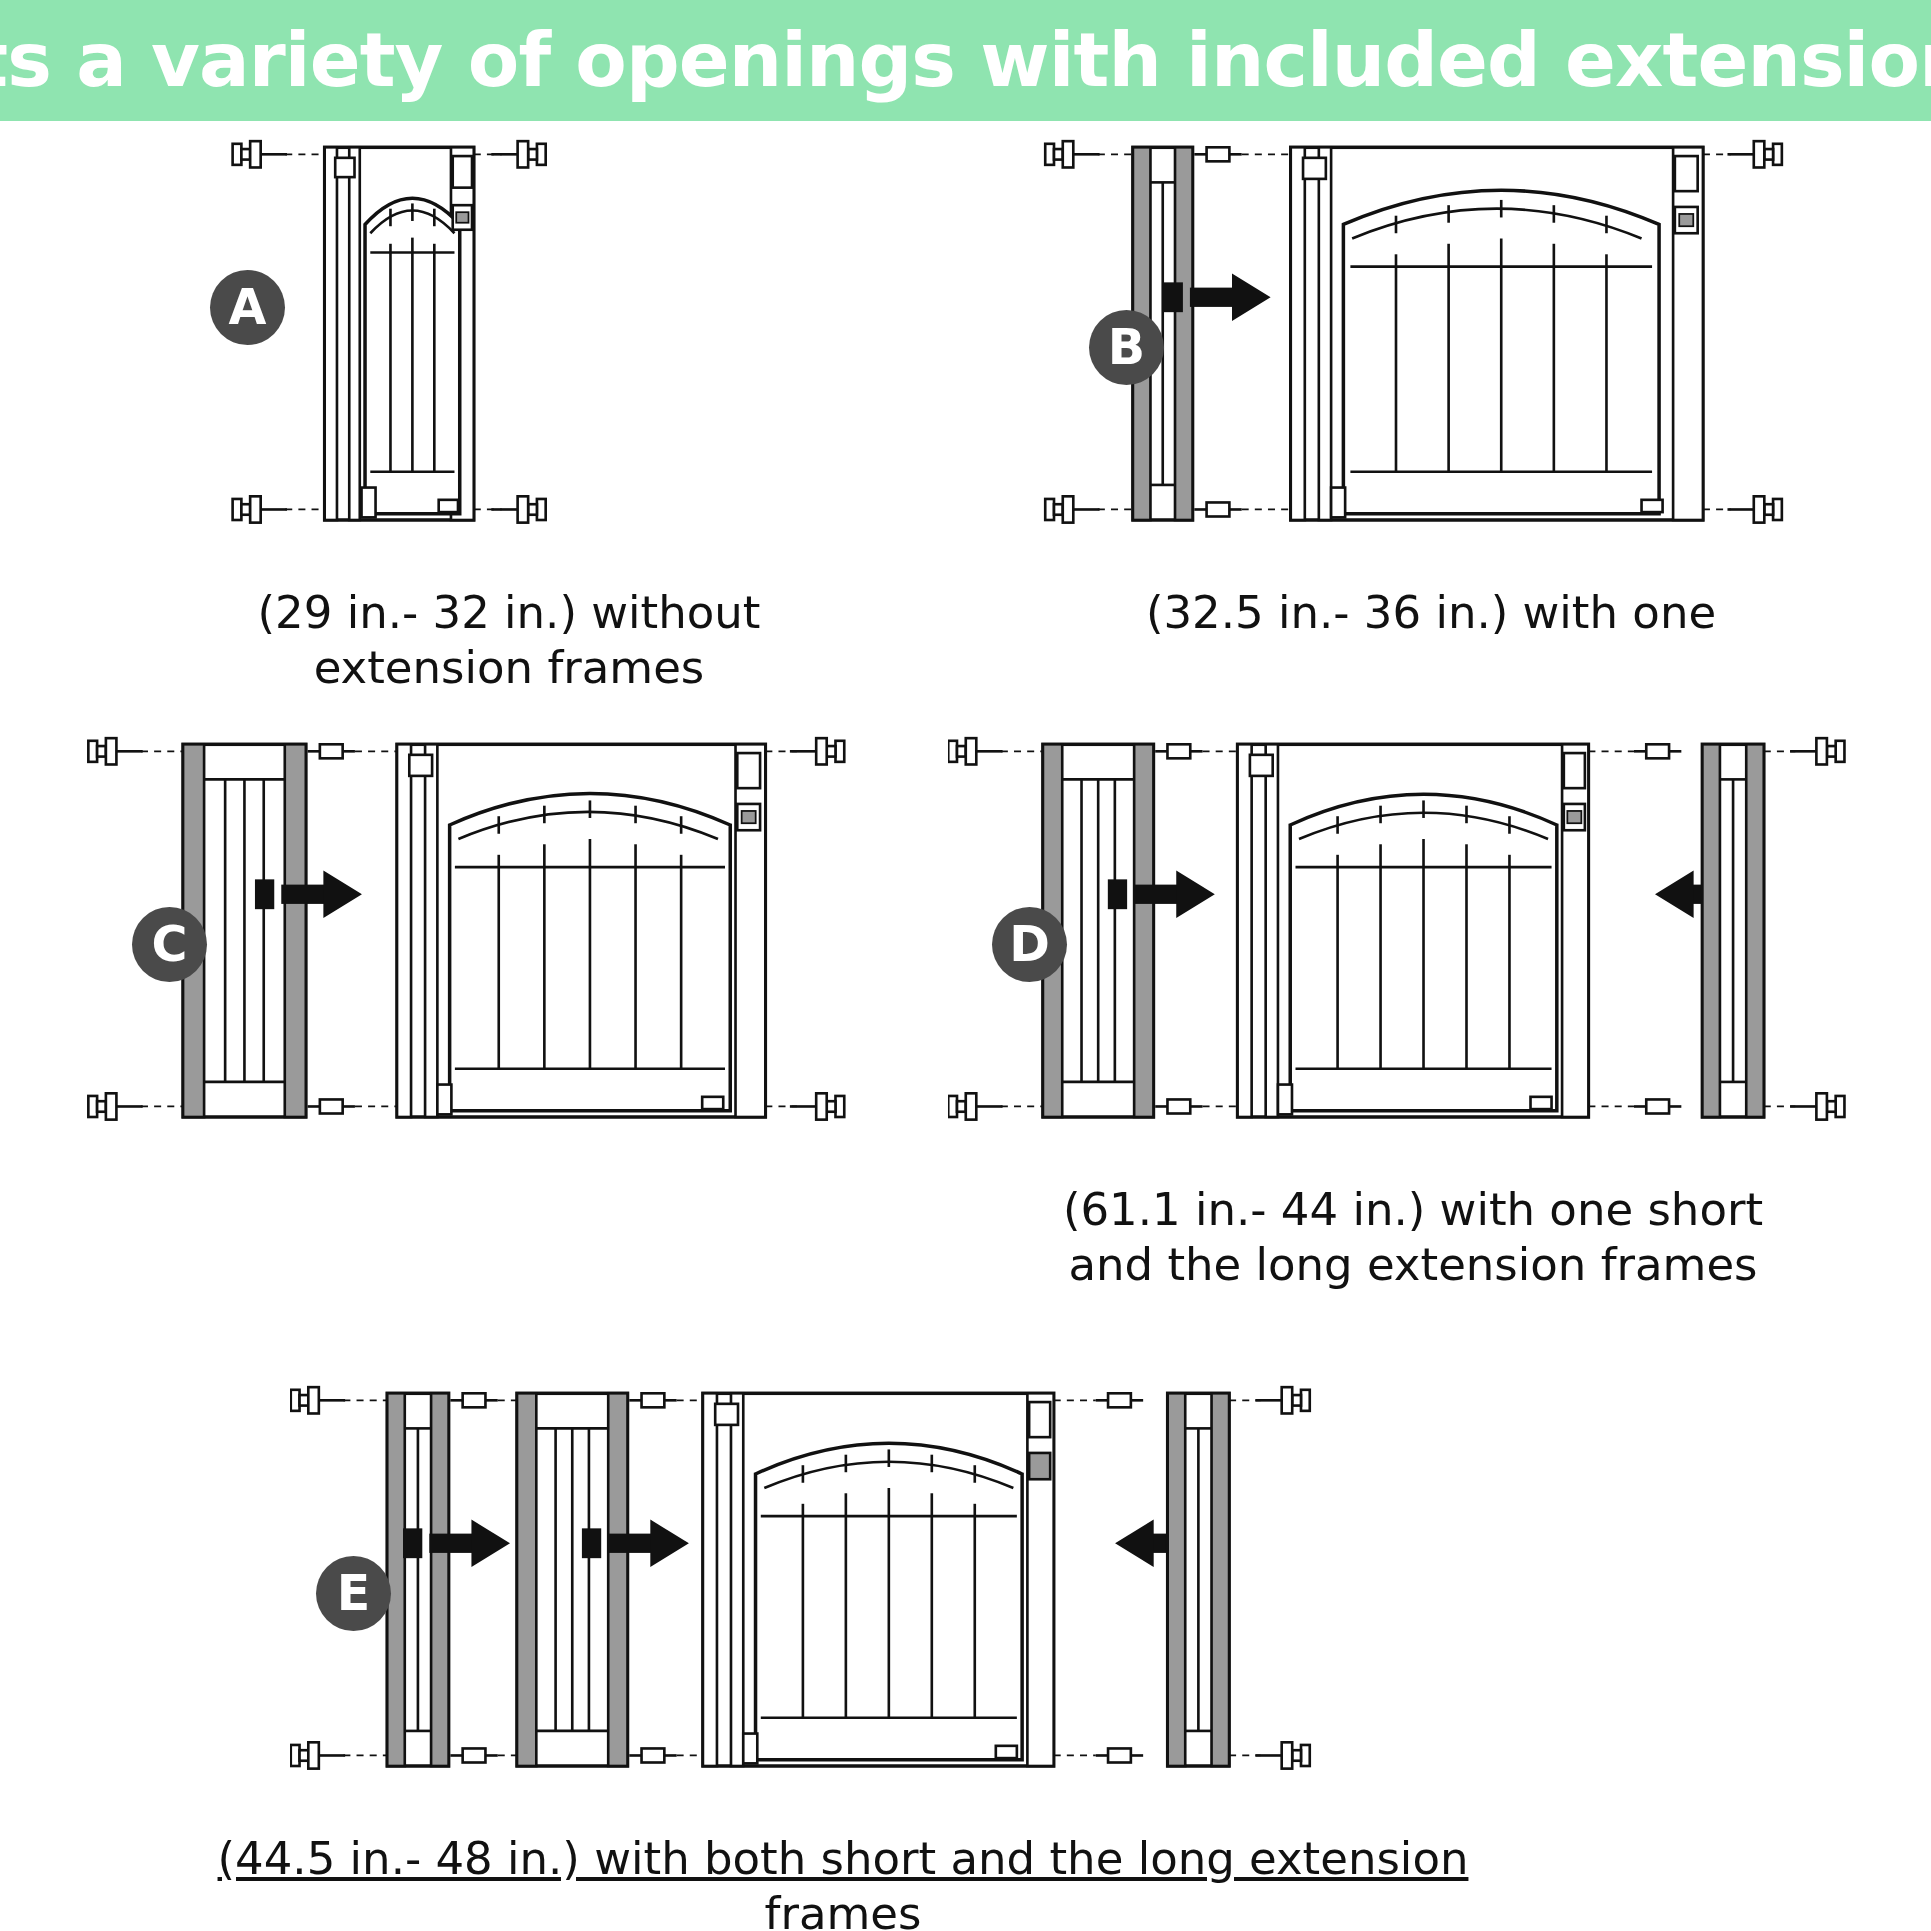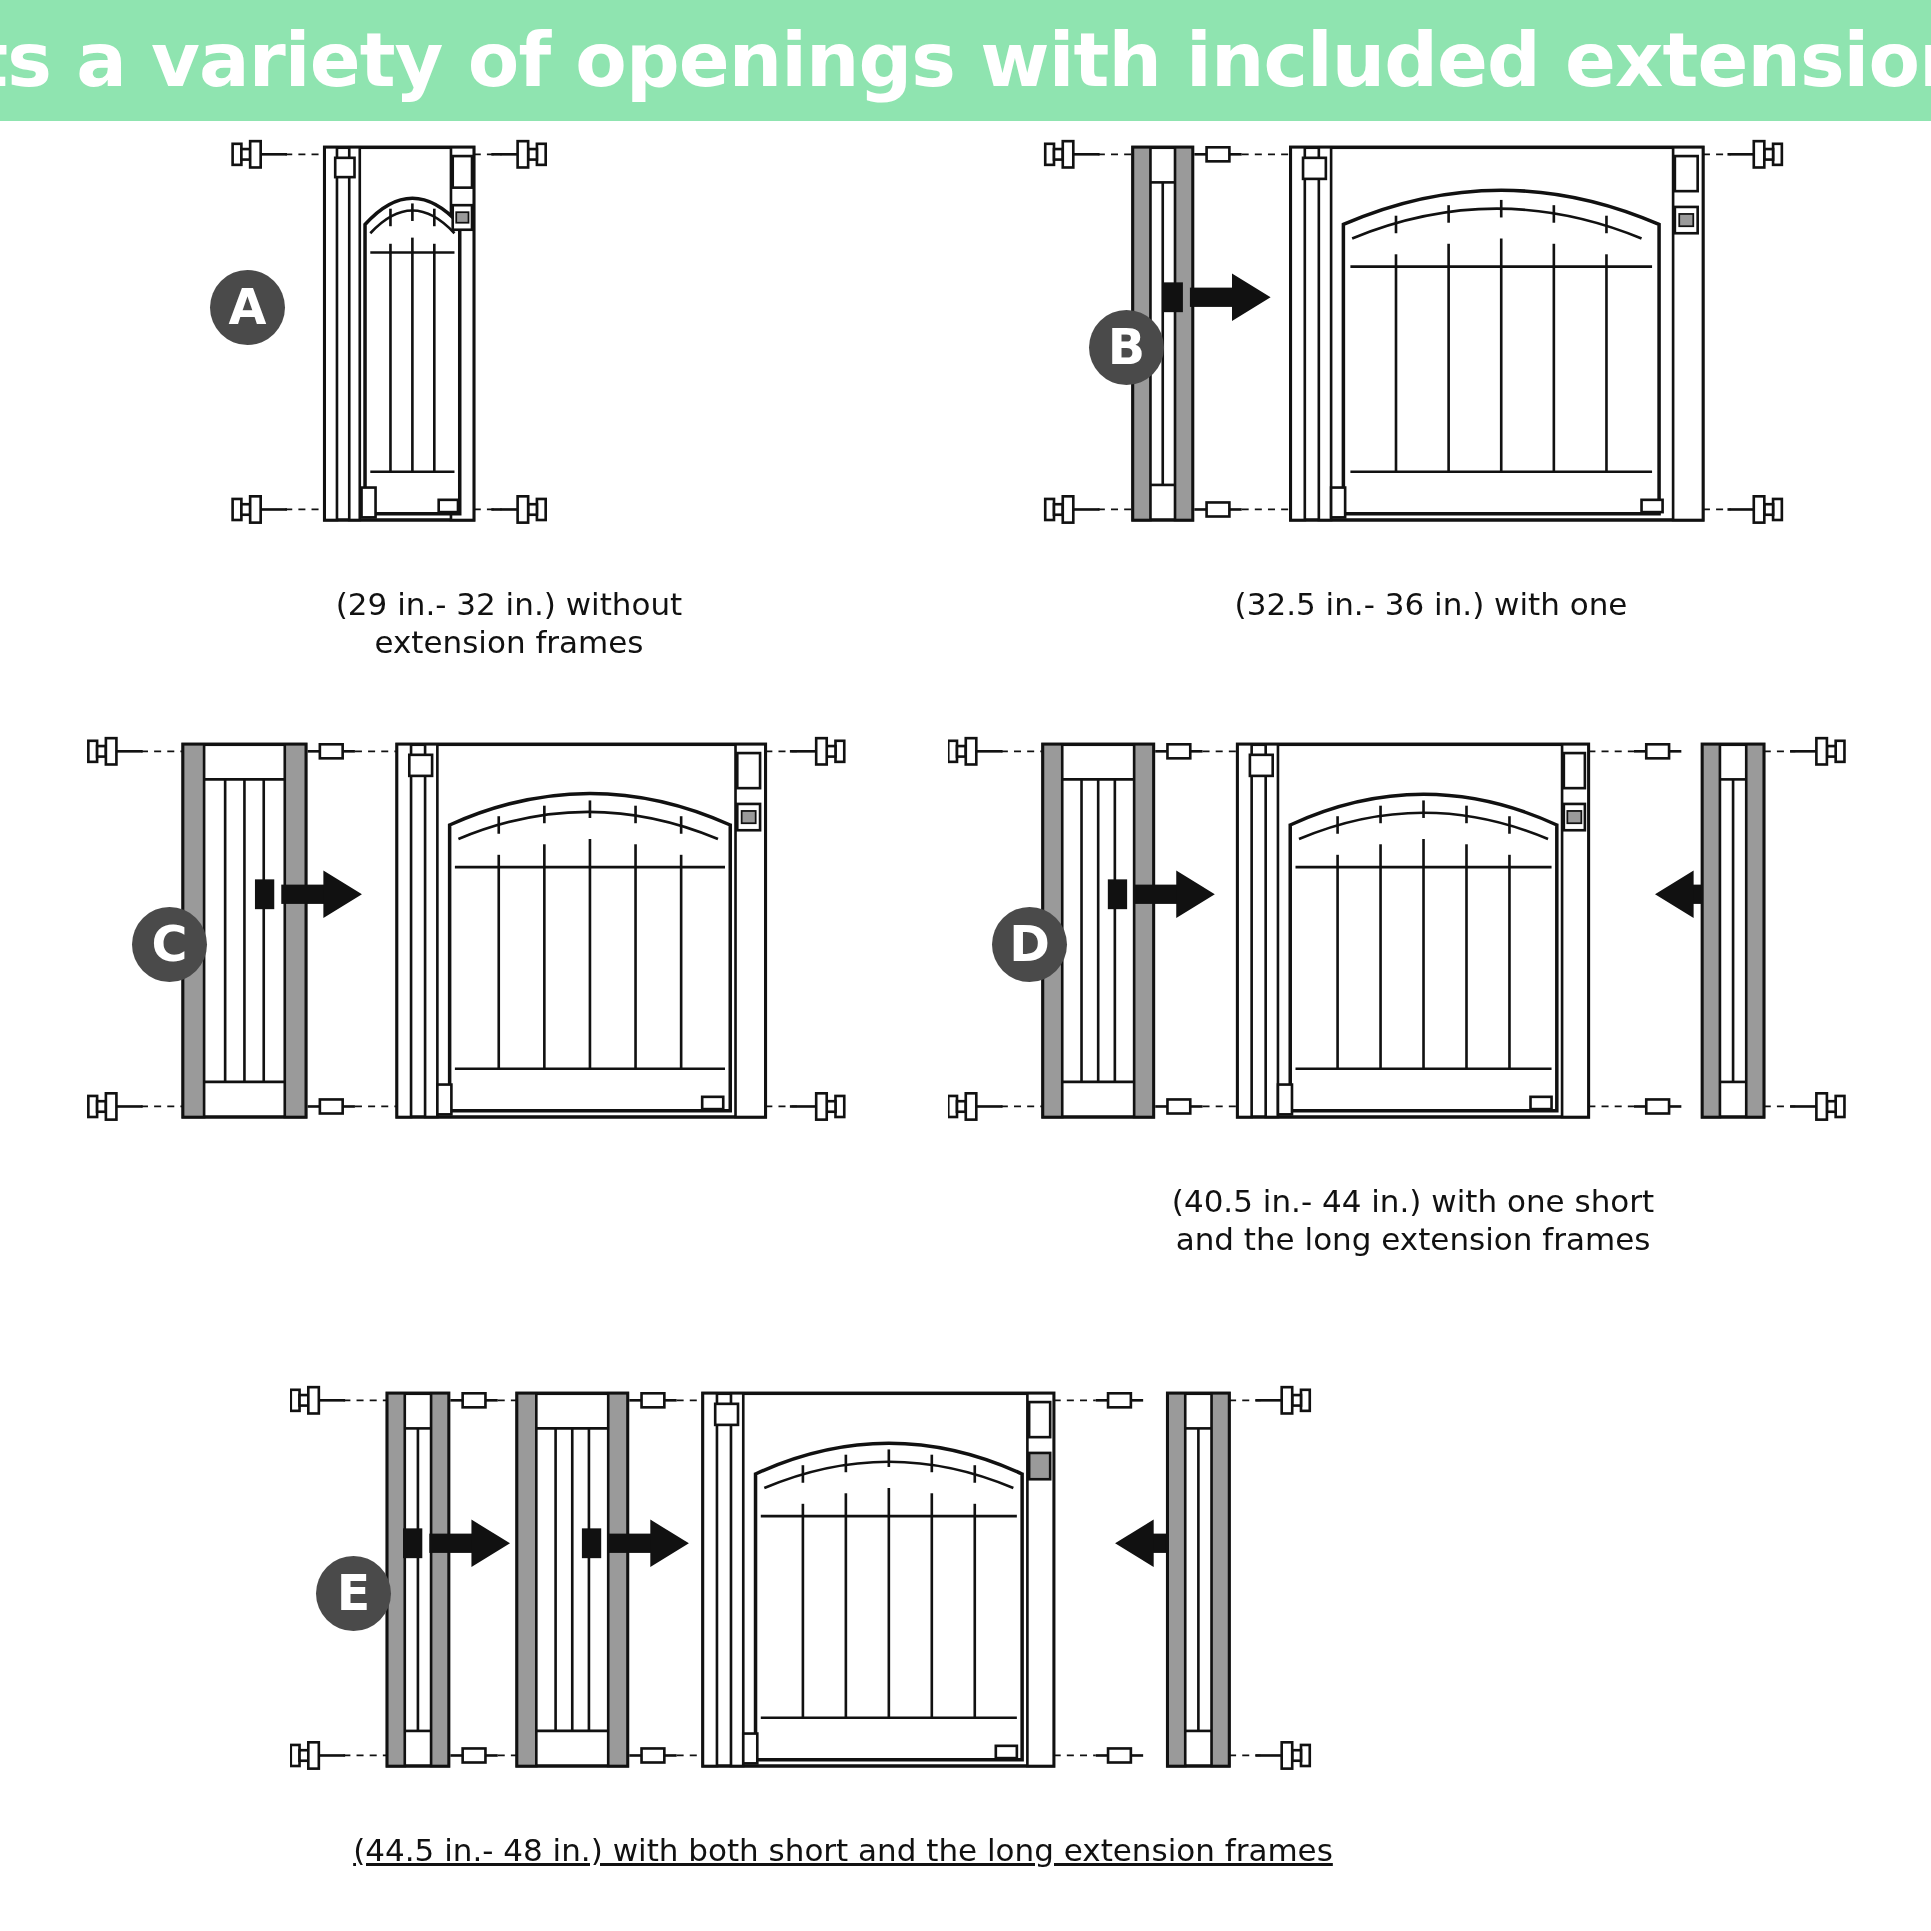--- a/index.html
+++ b/index.html
@@ -48,21 +48,21 @@
   .panel {
     position: absolute;
   }
 
   .figure {
     position: relative;
   }
 
   .caption {
     text-align: center;
-    font-size: 31px;
+    font-size: 45px;
     color: #111111;
     line-height: 1.22;
     font-weight: 400;
     margin-top: 8.8px;
   }
 
   
   .badge {
     position: absolute;
     width: 75px;
@@ -444,21 +444,21 @@
         <line x1="930" y1="443" x2="966" y2="443" stroke="#111" stroke-width="2" stroke-dasharray="8 7"></line>
         <g>
             <use href="#bolt-left" x="960" y="20"></use>
           </g>
         <g>
             <use href="#bolt-left" x="960" y="425"></use>
           </g>
       </svg>
     </div>
     <div class="caption" style="width:930px;">
-      <div>(40.5 in.- 44 in.) with one short</div>
+      <div>(61.1 in.- 44 in.) with one short</div>
       <div>and the long extension frames</div>
     </div>
   </div>
 
   <div class="panel" style="left:290px; top:1246px; width:1352px;">
     <div class="figure">
       <div class="badge" style="left:26px; top:189px;">E</div>
 
       <svg width="1352" height="456" viewBox="0 0 1540 520">
         <g>

